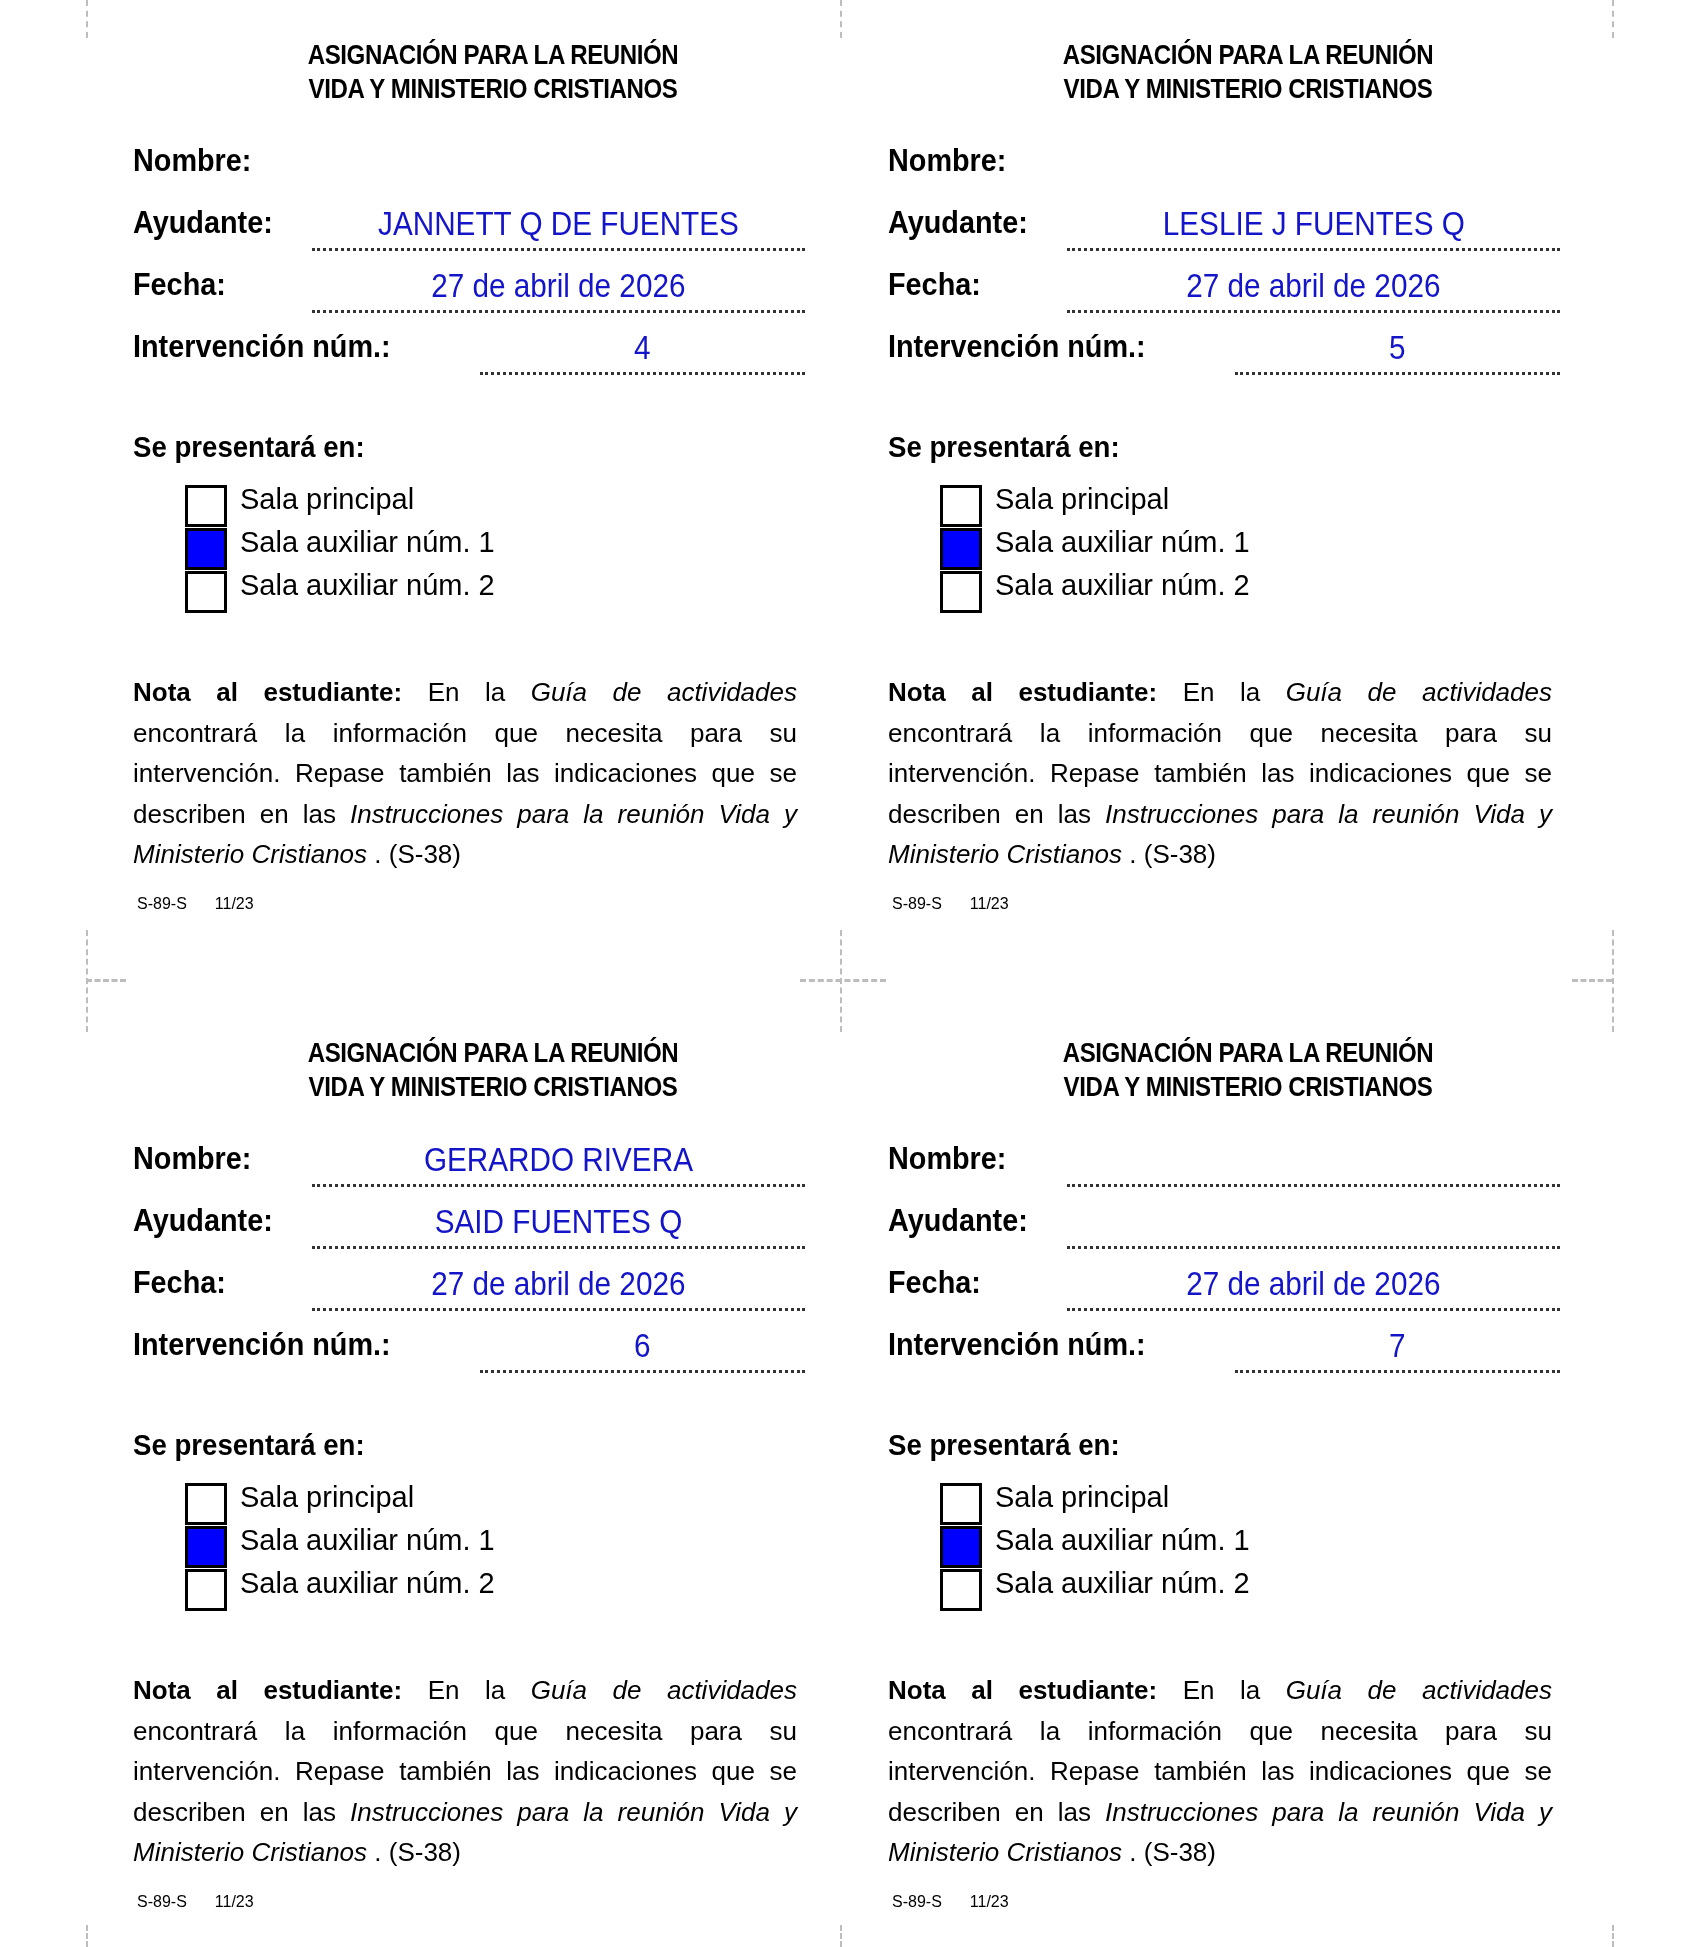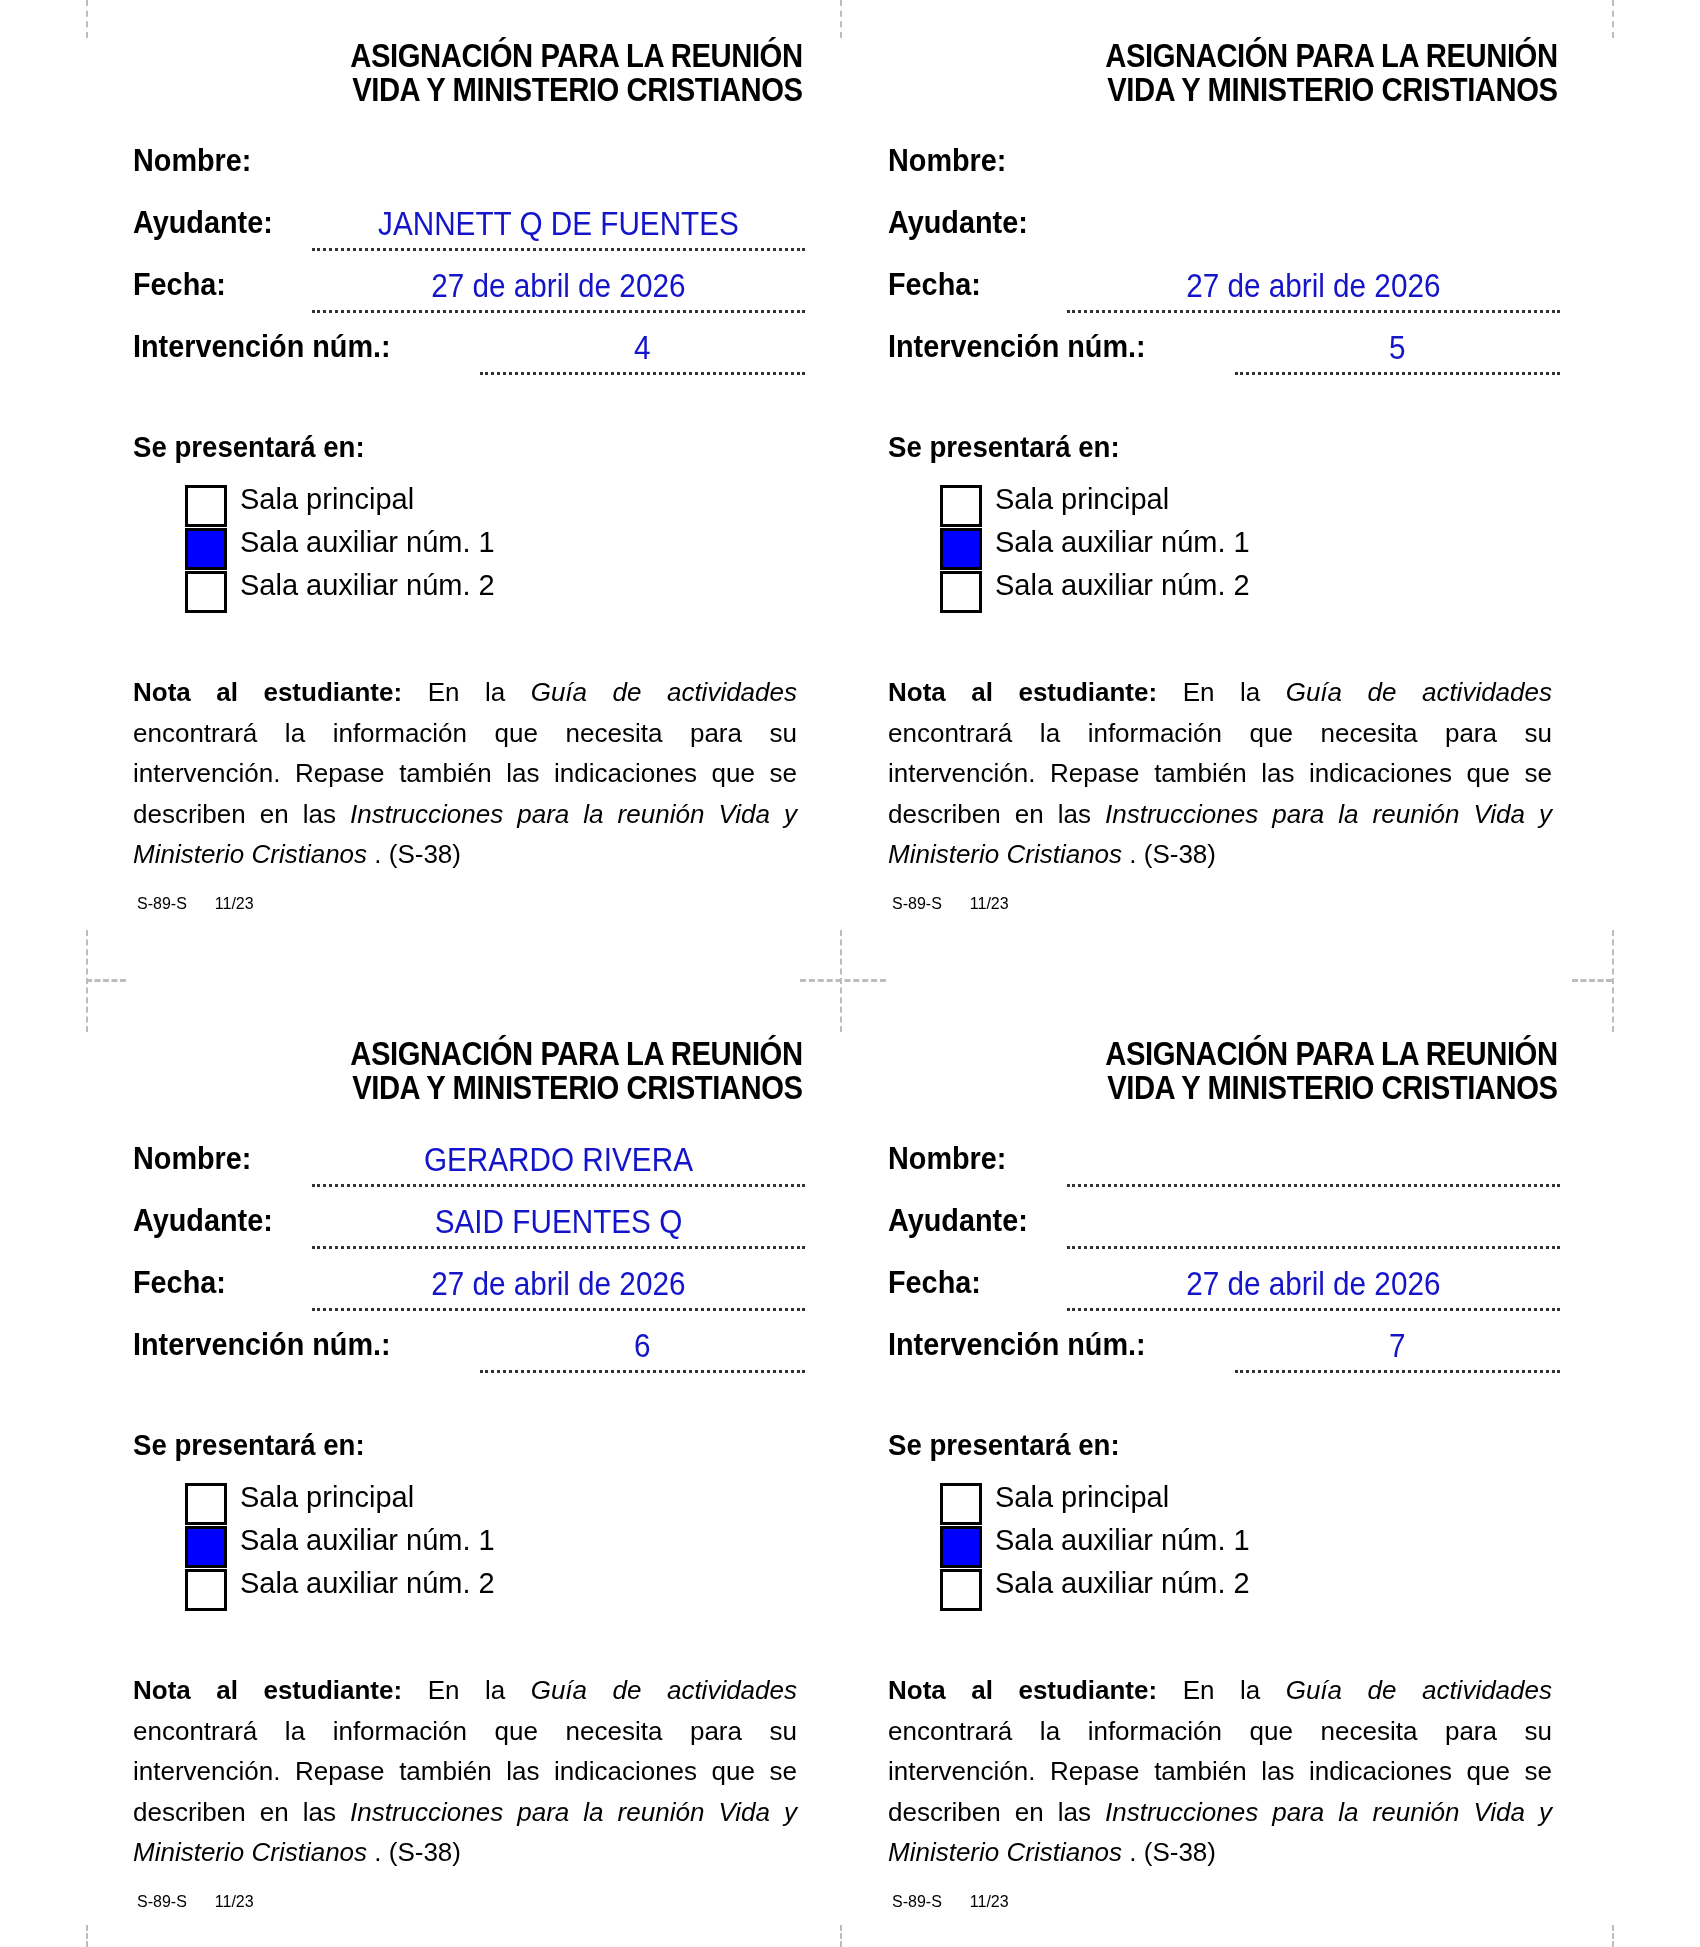--- a/index.html
+++ b/index.html
@@ -1,20 +1,20 @@
 <!DOCTYPE html>
 <html><head>
 <meta charset="utf-8">
 <style>
   html, body { margin:0; padding:0; background:#ffffff; }
   body { width:1700px; height:1947px; position:relative; overflow:hidden;
          font-family:"Liberation Sans", "DejaVu Sans", sans-serif; color:#000; }
   .card { position:absolute; width:700px; height:960px; }
-  .title { position:absolute; left:0; top:38px; width:720px; text-align:right;
-           font-weight:bold; font-size:34px; line-height:34px; letter-spacing:-0.5px; }
+  .title { position:absolute; left:0; top:38px; width:720px; text-align:center;
+           font-weight:bold; font-size:28px; line-height:34px; letter-spacing:-0.5px; }
   .title span { display:block; transform:scaleX(0.86); transform-origin:center; }
   .row { position:absolute; left:0; width:700px; height:50px; }
   .row .lbl { position:absolute; left:0; top:0; font-weight:bold; font-size:32px;
               transform:scaleX(0.9); transform-origin:left; white-space:nowrap; }
   .row .field { position:absolute; top:0; height:44px; border-bottom:3px dotted #333;
                 text-align:center; color:#1414c8; font-size:33px; white-space:nowrap;
                 line-height:40px; }
   .row .field span { display:inline-block; transform:scaleX(0.9); transform-origin:center; }
   .present-title { position:absolute; left:0; top:430px; font-weight:bold; font-size:30px;
                    transform:scaleX(0.92); transform-origin:left; white-space:nowrap; }
@@ -101,20 +101,21 @@
     <span>ASIGNACIÓN PARA LA REUNIÓN</span>
     <span>VIDA Y MINISTERIO CRISTIANOS</span>
   </div>
 
   <div class="row" style="top:142px;">
     <div class="lbl">Nombre:</div>
   </div>
 
   <div class="row" style="top:204px;">
     <div class="lbl">Ayudante:</div>
+    <div class="field" style="left:179px; width:493px;"><span>LESLIE J FUENTES Q</span></div>
   </div>
 
   <div class="row" style="top:266px;">
     <div class="lbl">Fecha:</div>
     <div class="field" style="left:179px; width:493px;"><span>27 de abril de 2026</span></div>
   </div>
 
   <div class="row" style="top:328px;">
     <div class="lbl">Intervención núm.:</div>
     <div class="field" style="left:347px; width:325px;"><span>5</span></div>

